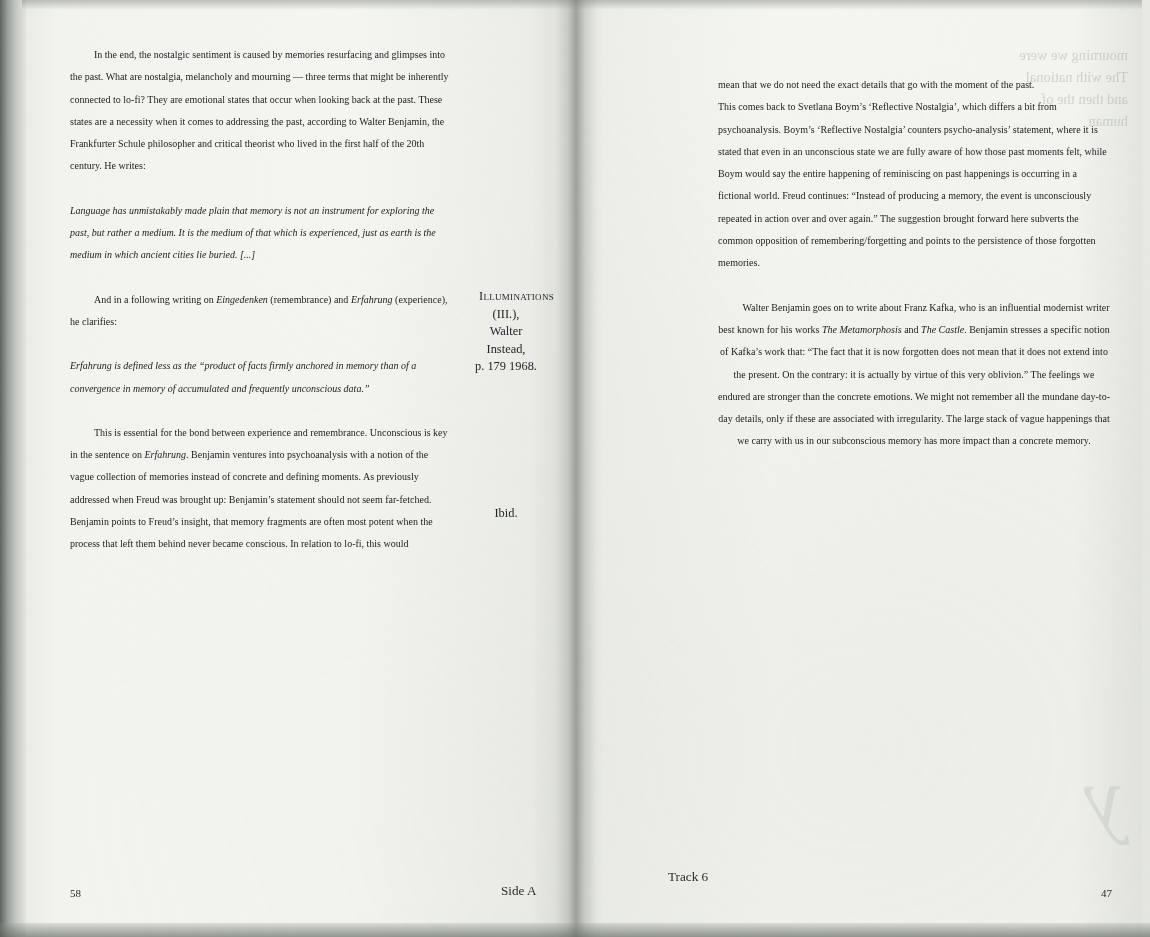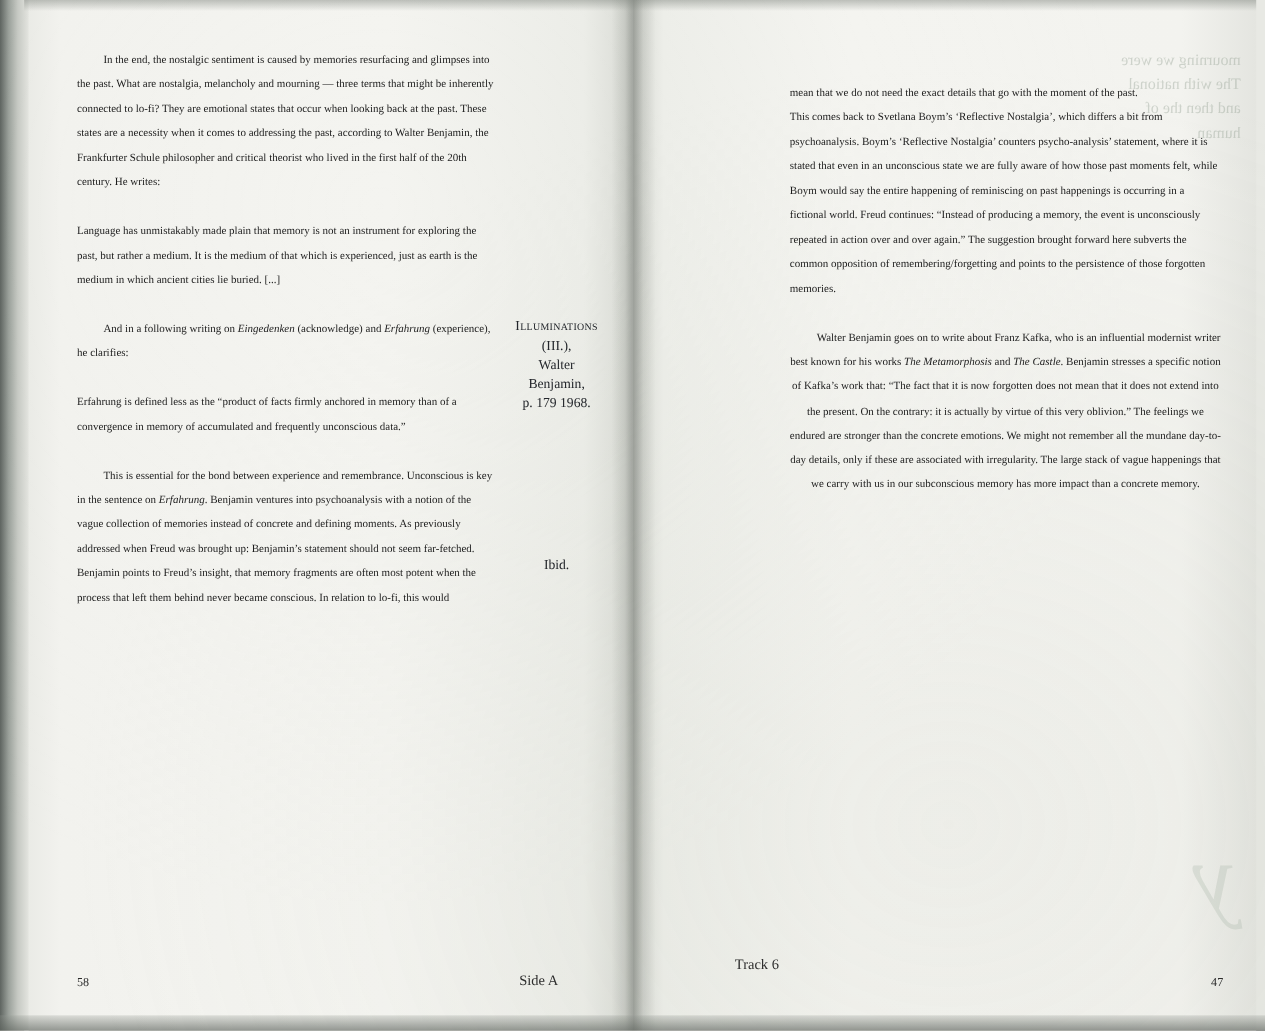--- a/index.html
+++ b/index.html
@@ -101,57 +101,59 @@
     font-size: 10px;
     line-height: 22.3px;
   }
   .col.left  { left: 70px;  top: 44px; width: 380px; }
   .col.right { left: 718px; top: 38px; width: 392px; margin-top: 36px; }
 
   p { margin: 0 0 0 0; }
   p.body { text-indent: 0; }
   p.indent { text-indent: 24px; }
   p.quote {
+    font-style: italic;
     margin-top: 22px;
     margin-bottom: 22px;
   }
   p.gap { margin-top: 22px; text-align: center; }
   i, em { font-style: italic; }
 
   
   .marginnote {
     position: absolute;
     left: 458px;
     width: 96px;
     text-align: center;
     font-size: 12.4px;
     line-height: 17.5px;
     color: #23262b;
   }
   .marginnote .smallcaps {
     font-variant: small-caps;
     letter-spacing: 0.3px;
+    text-align: right;
   }
   .mn-1 { top: 288px; }
   .mn-2 { top: 505px; }
 
   
   .folio {
     position: absolute;
     font-size: 11px;
     color: #2a2a2a;
   }
   .folio-left   { left: 70px;  bottom: 38px; }
   .folio-right  { right: 38px; bottom: 38px; }
   .runhead {
     position: absolute;
     font-size: 13.2px;
     color: #2e2e2e;
   }
-  .runhead-left  { left: 472px; bottom: 38px; }
+  .runhead-left  { left: 501px; bottom: 38px; }
   .runhead-right { left: 668px; bottom: 52px; }
 
   
   .grain {
     position: absolute;
     inset: 0;
     pointer-events: none;
     background:
       radial-gradient(ellipse at 30% 20%, rgba(255,255,255,0.35), rgba(255,255,255,0) 60%),
       radial-gradient(ellipse at 75% 80%, rgba(210,214,206,0.30), rgba(255,255,255,0) 65%);
@@ -174,32 +176,32 @@
 
     <div class="bleed">mourning we were The with national and then the of human</div>
     <div class="bleed-mark">y</div>
 
     <div class="col left">
 
       <p class="body indent">In the end, the nostalgic sentiment is caused by memories resurfacing and glimpses into the past. What are nostalgia, melancholy and mourning — three terms that might be inherently connected to lo-fi? They are emotional states that occur when looking back at the past. These states are a necessity when it comes to addressing the past, according to Walter Benjamin, the Frankfurter Schule philosopher and critical theorist who lived in the first half of the 20th century. He writes:</p>
 
       <p class="quote">Language has unmistakably made plain that memory is not an instrument for exploring the past, but rather a medium. It is the medium of that which is experienced, just as earth is the medium in which ancient cities lie buried. [...]</p>
 
-      <p class="body indent"><span>And in a following writing on </span><i>Eingedenken</i><span> (acknowledge) and </span><i>Erfahrung</i><span> (experience), he clarifies:</span></p>
+      <p class="body indent"><span>And in a following writing on </span><i>Eingedenken</i><span> (remembrance) and </span><i>Erfahrung</i><span> (experience), he clarifies:</span></p>
 
       <p class="quote">Erfahrung is defined less as the “product of facts firmly anchored in memory than of a convergence in memory of accumulated and frequently unconscious data.”</p>
 
       <p class="body indent">This is essential for the bond between experience and remembrance. Unconscious is key in the sentence on <i>Erfahrung</i>. Benjamin ventures into psychoanalysis with a notion of the vague collection of memories instead of concrete and defining moments. As previously addressed when Freud was brought up: Benjamin’s statement should not seem far-fetched. Benjamin points to Freud’s insight, that memory fragments are often most potent when the process that left them behind never became conscious. In relation to lo-fi, this would</p>
     </div>
 
     <div class="marginnote mn-1">
       <div class="smallcaps">Illuminations</div>
       <div>(III.),</div>
       <div>Walter</div>
-      <div>Benjamin,</div>
+      <div>Instead,</div>
       <div>p. 179 1968.</div>
     </div>
 
     <div class="marginnote mn-2">
       <div>Ibid.</div>
     </div>
 
     <div class="folio folio-left">58</div>
     <div class="runhead runhead-left">Side A</div>
 

